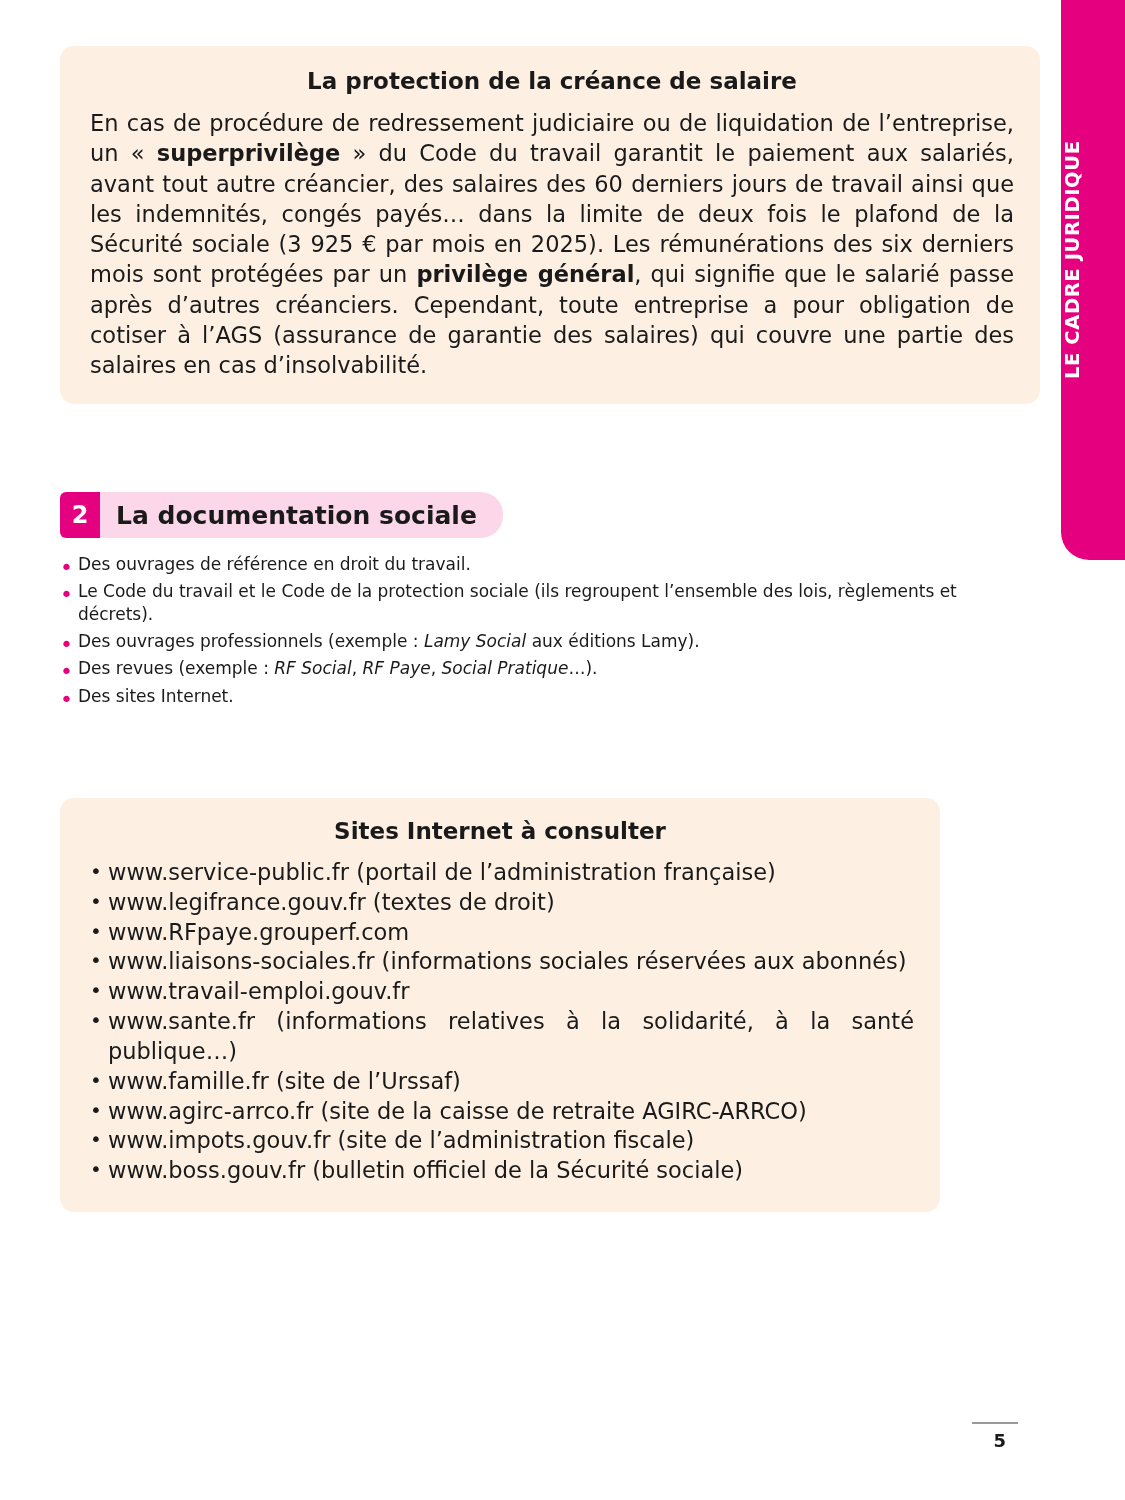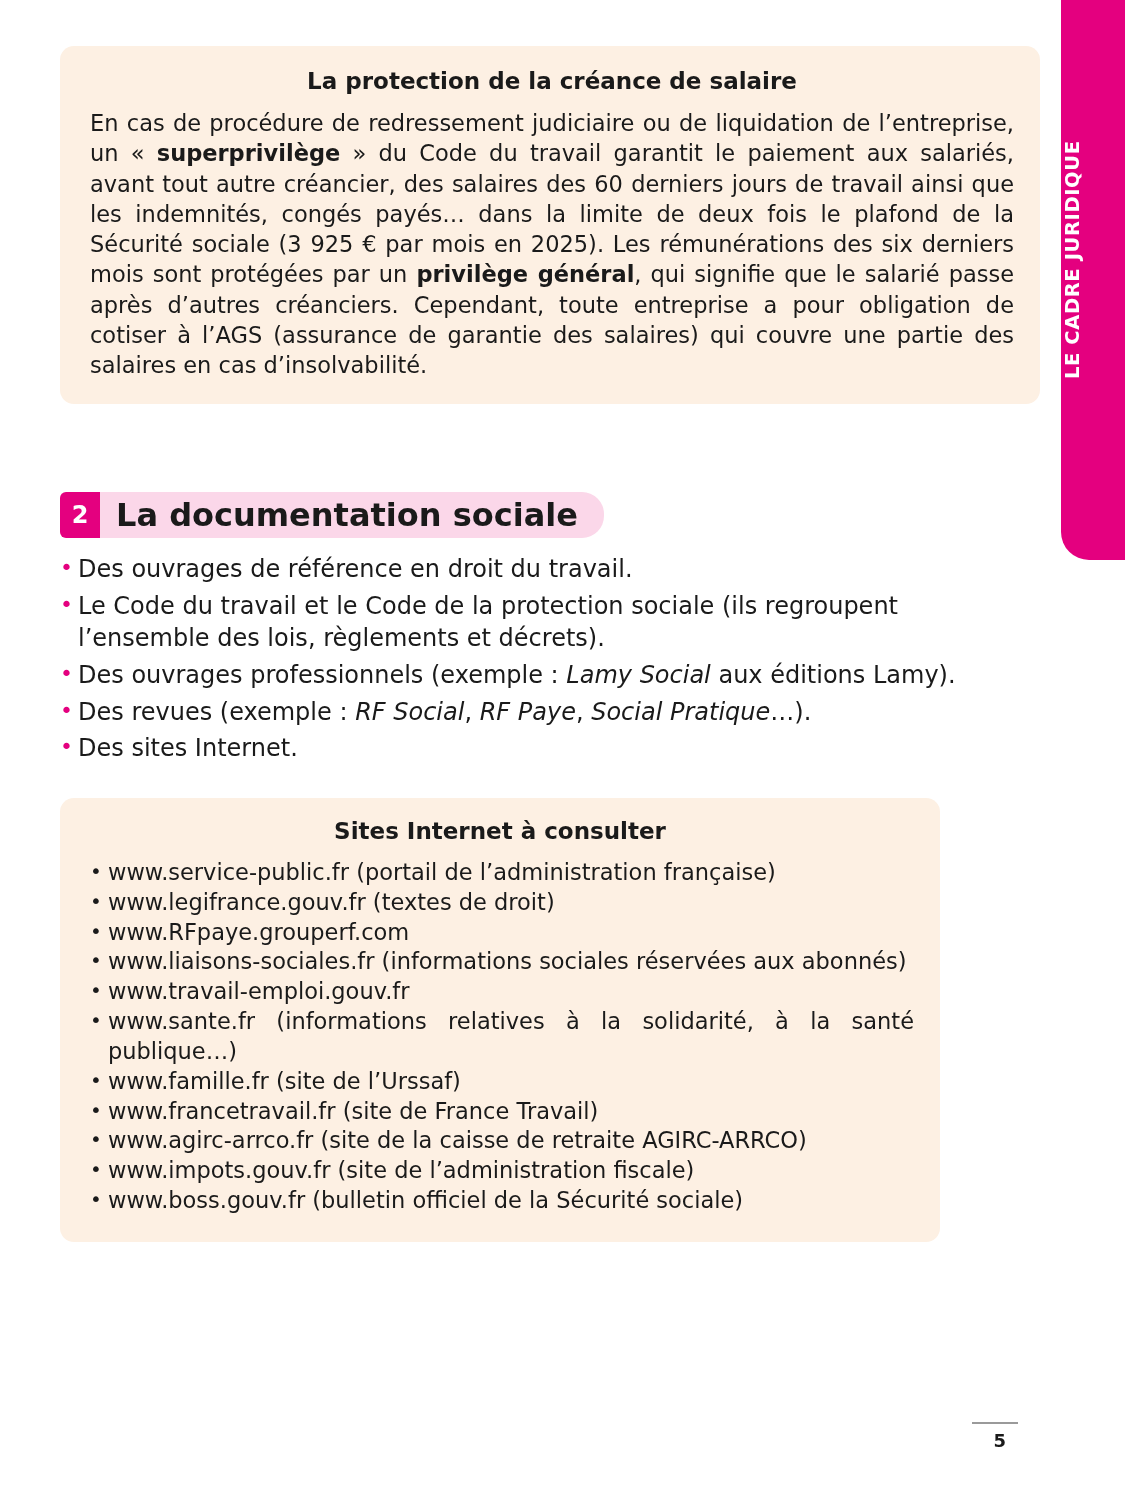--- a/index.html
+++ b/index.html
@@ -107,34 +107,34 @@
     border-radius: 6px 0 0 6px;
   }
   .section-title-wrap {
     background: #fbd7e9;
     border-radius: 0 22px 22px 0;
     display: flex;
     align-items: center;
     padding: 0 26px 0 16px;
   }
   .section-title {
-    font-size: 32px;
+    font-size: 25px;
     font-weight: bold;
     color: #1a1a1a;
   }
 
   
   .bullets {
     position: absolute;
     left: 58px;
     top: 553px;
     width: 950px;
   }
   .bullet-line {
-    font-size: 24px;
+    font-size: 17px;
     line-height: 1.36;
     color: #1a1a1a;
     margin-bottom: 4px;
     position: relative;
     padding-left: 20px;
   }
   .bullet-line:before {
     content: "•";
     position: absolute;
     left: 2px;
@@ -215,21 +215,20 @@
   <div class="cream-box" id="box-sites">
     <div class="box-title">Sites Internet à consulter</div>
     <div id="sites-list">
         <div class="site-line">www.service-public.fr (portail de l’administration française)</div>
         <div class="site-line">www.legifrance.gouv.fr (textes de droit)</div>
         <div class="site-line">www.RFpaye.grouperf.com</div>
         <div class="site-line">www.liaisons-sociales.fr (informations sociales réservées aux abonnés)</div>
         <div class="site-line">www.travail-emploi.gouv.fr</div>
         <div class="site-line">www.sante.fr (informations relatives à la solidarité, à la santé publique…)</div>
         <div class="site-line">www.famille.fr (site de l’Urssaf)</div>
-        <div class="site-line">www.francetravail.fr (site de France Travail)</div>
         <div class="site-line">www.agirc-arrco.fr (site de la caisse de retraite AGIRC-ARRCO)</div>
         <div class="site-line">www.impots.gouv.fr (site de l’administration fiscale)</div>
         <div class="site-line">www.boss.gouv.fr (bulletin officiel de la Sécurité sociale)</div>
       </div>
   </div>
 
   <div class="page-number-rule"></div>
   <div class="page-number">5</div>
 </div>
 

